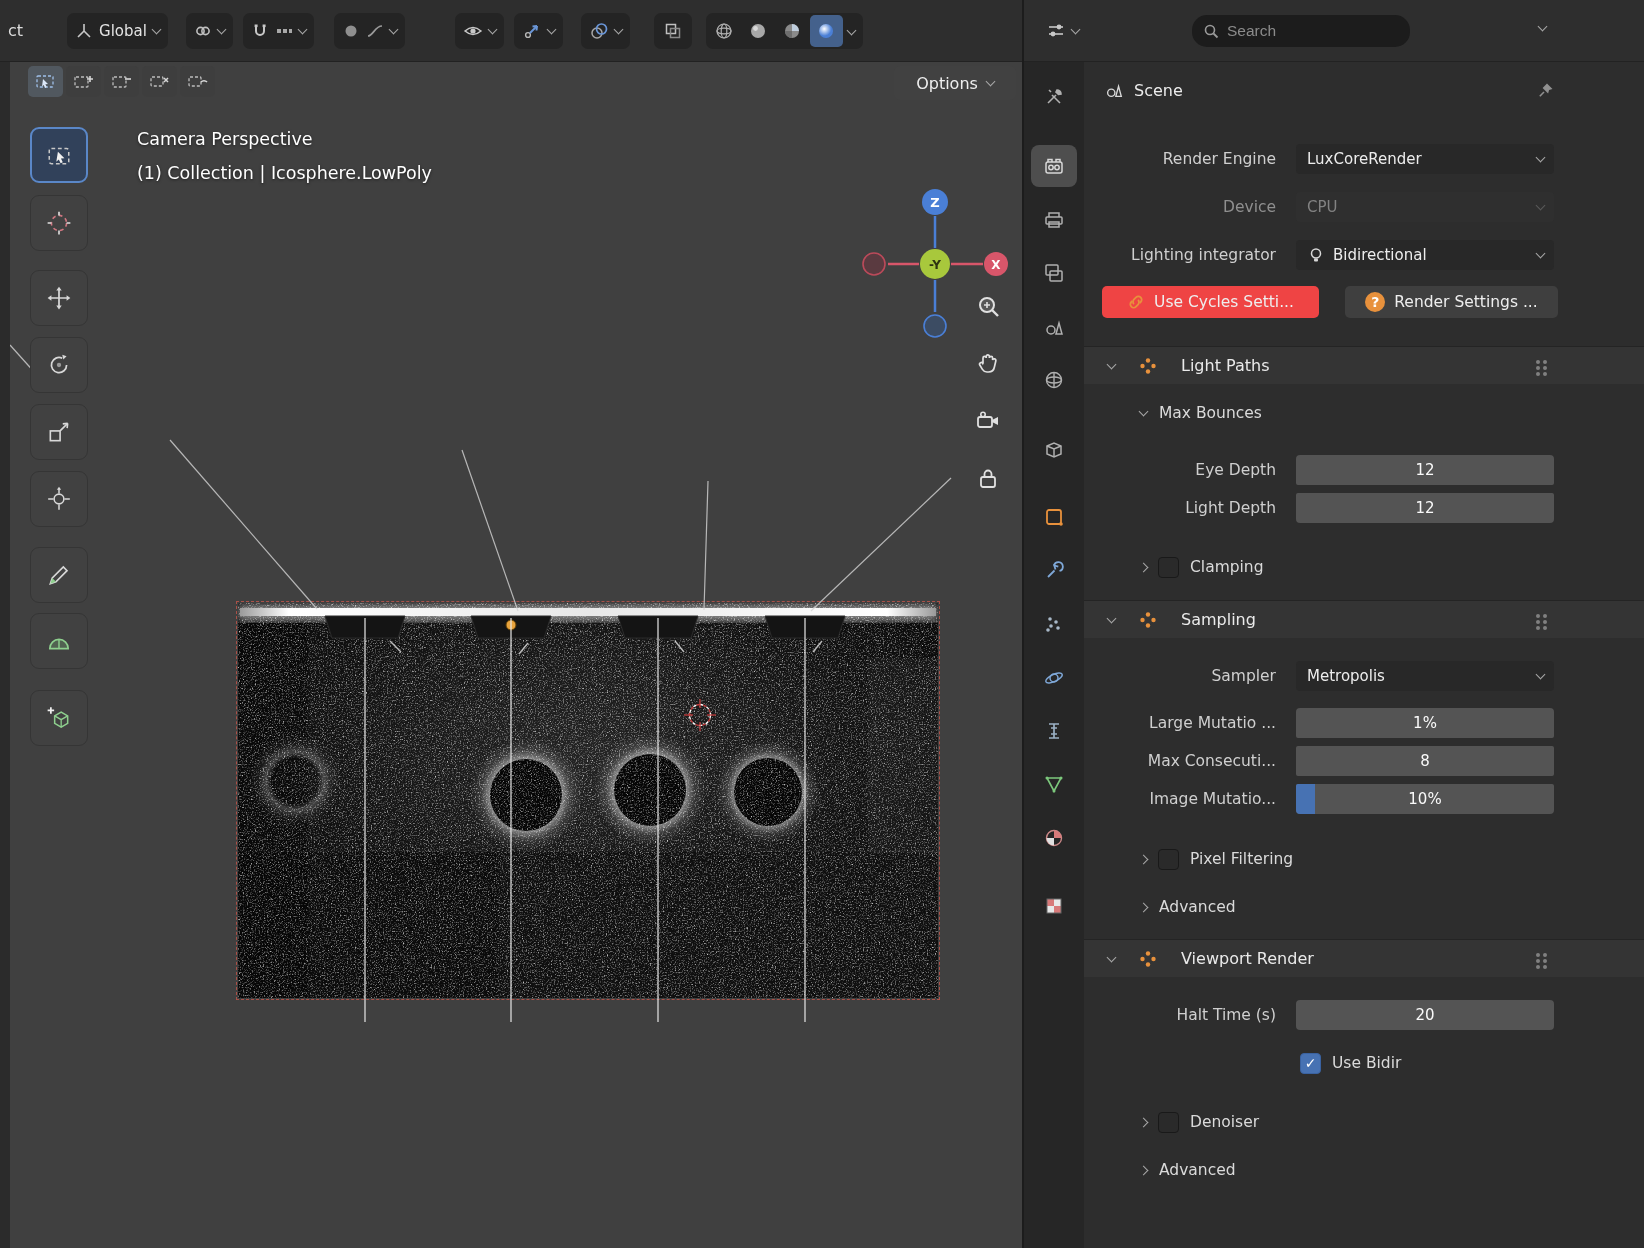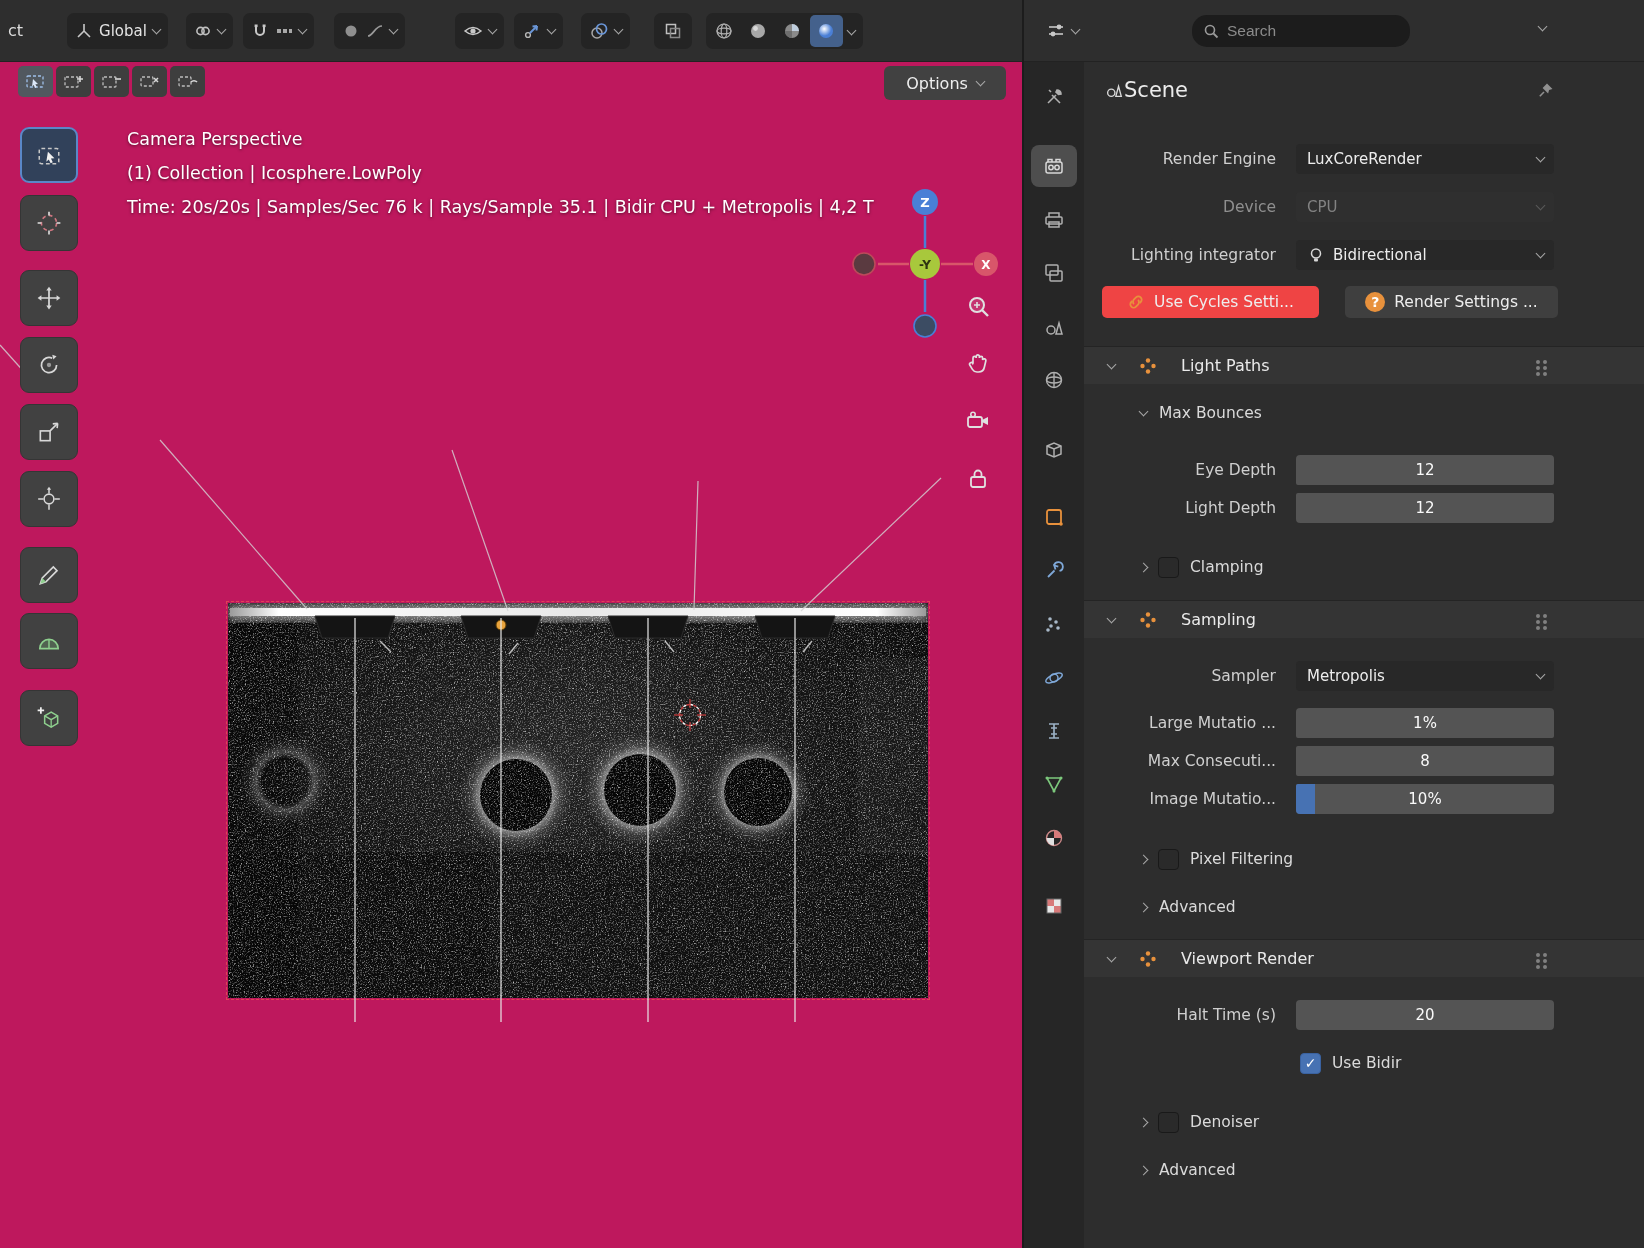--- a/index.html
+++ b/index.html
@@ -6,21 +6,21 @@
 html,body{width:1644px;height:1248px}
 body{background:#2b2b2b;font-family:"DejaVu Sans","Liberation Sans",sans-serif;color:#dcdcdc;font-size:15px;overflow:hidden;position:relative}
 svg{display:block}
 
 .vp-col{position:absolute;top:0;left:0;width:1022px;height:1248px}
 .vp-header{height:62px;background:#2e2e2e;display:flex;align-items:center;padding:0 8px;position:relative;z-index:6;border-bottom:1px solid #222}
 .pill{height:36px;background:#242424;border-radius:7px;display:flex;align-items:center;gap:6px;padding:0 8px}
 .pill .lbl{color:#e4e4e4;font-size:15px;white-space:nowrap}
 .chev{width:7px;height:7px;border-right:1.6px solid #a8a8a8;border-bottom:1.6px solid #a8a8a8;transform:rotate(45deg);margin-top:-3px;flex:0 0 auto}
 .chevr{width:7px;height:7px;border-right:1.6px solid #a8a8a8;border-bottom:1.6px solid #a8a8a8;transform:rotate(-45deg);flex:0 0 auto}
-.vp-body{position:absolute;top:62px;left:0;width:1022px;height:1186px;background:#be185d;overflow:hidden}
+.vp-body{position:absolute;top:62px;left:10px;width:1022px;height:1186px;background:#404040;overflow:hidden}
 .smrow{position:absolute;left:18px;top:4px;display:flex;gap:3px;z-index:3}
 .smbtn{width:35px;height:31px;background:#3e3e3e;border-radius:5px;display:flex;align-items:center;justify-content:center}
 .smbtn.active{background:#51585f}
 .options-btn{position:absolute;left:884px;top:4px;width:122px;height:34px;background:#414141;border-radius:6px;display:flex;align-items:center;justify-content:center;gap:9px;color:#eee;font-size:16px;z-index:3}
 .vp-text{position:absolute;left:127px;top:60px;color:#fff;font-size:17.5px;line-height:34px;text-shadow:0 1px 3px rgba(0,0,0,.55);white-space:nowrap;z-index:2}
 .toolbar-btn{position:absolute;left:20px;width:58px;height:56px;background:#414141;border:1px solid #353535;border-radius:9px;display:flex;align-items:center;justify-content:center;z-index:3}
 .toolbar-btn.active{background:#31415a;border:2px solid #5a87c8}
 .render-img{position:absolute;left:228px;top:541px;width:700px;height:395px;outline:1px dashed rgba(255,96,80,.55);outline-offset:1px;z-index:1}
 .ovl{position:absolute;left:0;top:0;pointer-events:none;z-index:2}
 .gizmo{position:absolute;left:845px;top:58px;z-index:4}
@@ -50,21 +50,21 @@
 .drop.disabled .chev{border-color:#5a5a5a}
 .slider{background:#545454;justify-content:center;color:#fafafa;overflow:hidden}
 .slider .fill{position:absolute;left:0;top:0;bottom:0;width:19px;background:#4772b3}
 .slider span{position:relative}
 .pbtn{position:absolute;height:32px;border-radius:5px;display:flex;align-items:center;justify-content:center;gap:9px;color:#eee;font-size:15.5px}
 .phead{position:absolute;width:100%;height:38px;background:#343434;border-top:1px solid #242424;display:flex;align-items:center;gap:24px;padding-left:24px;color:#eaeaea;font-size:16px}
 .cb{width:21px;height:21px;border-radius:4px;background:#2a2a2a;border:1px solid #191919;flex:0 0 auto}
 .cb.on{background:#4772b3;border-color:#3a62a0;color:#fff;display:flex;align-items:center;justify-content:center;font-size:14px;font-weight:bold}
 .dots{width:4px;height:4px;border-radius:50%;background:#808080;box-shadow:7px 0 0 #808080,0 6px 0 #808080,7px 6px 0 #808080,0 12px 0 #808080,7px 12px 0 #808080;position:absolute;right:104px;top:13px}
 .qmark{width:20px;height:20px;border-radius:50%;background:#e8913c;color:#fff;font-weight:bold;font-size:14px;display:flex;align-items:center;justify-content:center}
-.bc-text{color:#ececec;font-size:21px;}
+.bc-text{color:#ececec;font-size:16px;margin-left:10px}
 .sub-label{color:#dadada;font-size:15.5px}
 </style>
 </head>
 <body>
 
 <div class="vp-col">
 
   <div class="vp-header">
     <span style="color:#ddd;font-size:16px">ct</span>
     <div class="pill" style="margin-left:44px">
@@ -213,21 +213,20 @@
     </div>
 
     <div class="options-btn">
       <span>Options</span>
       <span class="chev"></span>
     </div>
 
     <div class="vp-text">
       <div>Camera Perspective</div>
       <div>(1) Collection | Icosphere.LowPoly</div>
-      <div>Time: 20s/20s | Samples/Sec 76 k | Rays/Sample 35.1 | Bidir CPU + Metropolis | 4,2 T</div>
     </div>
 
     <div class="toolbar-btn active" style="top:65px">
         <svg width="26" height="26" viewBox="0 0 24 24">
           <rect x="3" y="6" width="18" height="14" rx="2" stroke="#c8c8c8" fill="none" stroke-width="1.4" stroke-dasharray="3.5 2.5"></rect>
           <path d="M11 9 l6 6 -3.2.3 1.7 3.5 -2 .9 -1.7-3.5 -2.3 2 z" fill="#f0f0f0"></path>
         </svg>
       </div>
     <div class="toolbar-btn" style="top:133px">
         <svg width="26" height="26" viewBox="0 0 24 24">

